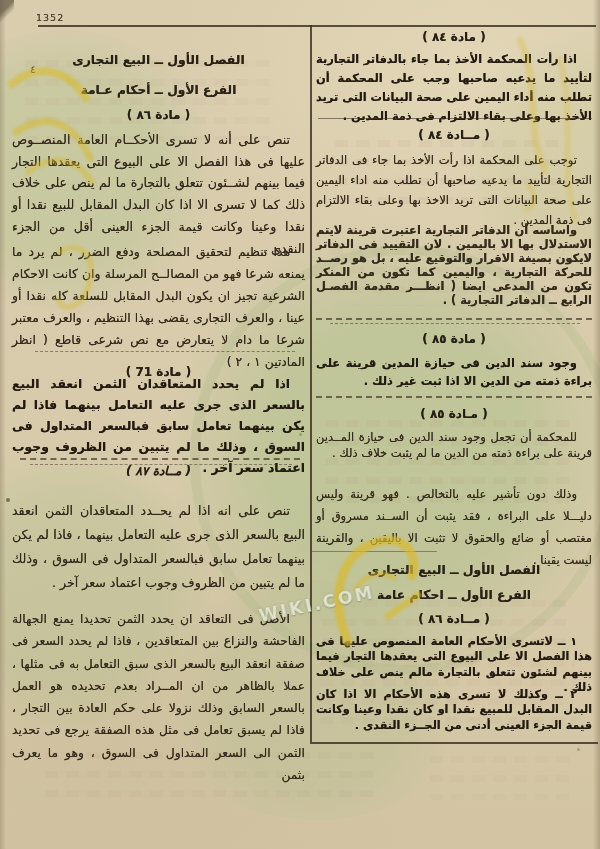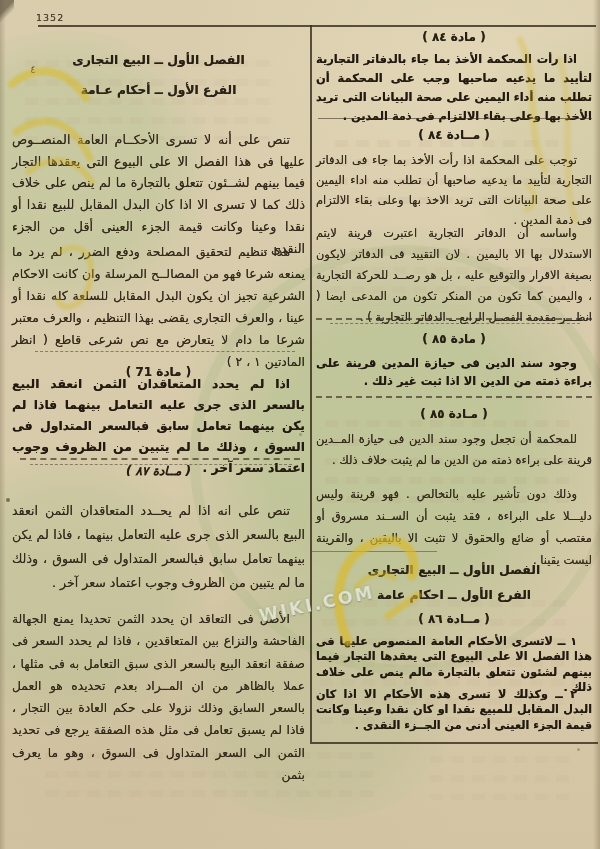--- a/index.html
+++ b/index.html
@@ -46,23 +46,23 @@
   .blk{position:absolute;direction:rtl;text-shadow:0 0 .6px rgba(45,34,22,.75);}
   .heading{font-weight:bold;text-align:center;font-size:12px;letter-spacing:1px;color:#271f14;}
   .para{text-align:justify;text-align-last:right;text-indent:15px;color:#342a1c;}
   .bold{font-weight:bold;color:#221a10;}
   .center{text-align:center;}
   .rcol{left:316px;width:276px;}
   .lcol{left:12px;width:293px;}
   
   #r0{top:30px;}  #r1{top:50px;font-size:11.4px;line-height:19px;}
   #r3{top:128px;} #r4{top:150px;font-size:11.5px;line-height:20px;}
-  #r5{top:223px;font-size:11.4px;line-height:21px;}
+  #r5{top:223px;font-size:11.4px;line-height:14px;font-weight:bold;}
   #r7{top:332px;} #r8{top:355px;font-size:11.5px;line-height:17.5px;}
-  #r10{top:407px;} #r11{top:429px;font-size:11.5px;line-height:21px;}
+  #r10{top:407px;} #r11{top:429px;font-size:11.5px;line-height:16px;}
   #r12{top:483px;font-size:11.5px;line-height:22px;}
   #r14{top:562px;font-size:12.4px;} #r15{top:587px;font-size:12.4px;}
   #r16{top:612px;} #r17{top:634px;font-size:11.2px;line-height:15.4px;}
   #r18{top:687px;font-size:11.2px;line-height:15.4px;}
   #l0{top:52px;font-size:12.4px;} #l1{top:83px;font-size:12.2px;font-weight:600;}
   #l2{top:108px;} #l3{top:129px;font-size:12.6px;line-height:21.7px;}
   #l4{top:241px;font-size:12.4px;line-height:22px;}
   #l6{top:365px;} #l7{top:373px;font-size:12.4px;line-height:21px;}
   #l9{top:464px;font-style:italic;} #l10{top:499px;font-size:12.6px;line-height:24px;}
   #l11{top:608px;font-size:12.3px;line-height:22.3px;}
@@ -146,20 +146,21 @@
   <div class="rule" style="left:312px;top:551px;width:125px;height:1.2px;opacity:.55;"></div>
   <div id="r14" class="blk rcol heading">الفصل الأول ــ البيع التجارى</div>
   <div id="r15" class="blk rcol heading">الفرع الأول ــ احكام عامة</div>
   <div id="r16" class="blk rcol heading">( مــادة ٨٦ )</div>
   <div id="r17" class="blk rcol para bold">١ ــ لاتسرى الأحكام العامة المنصوص عليها فى هذا الفصل الا على البيوع التى يعقدها التجار فيما بينهم لشئون تتعلق بالتجارة مالم ينص على خلاف ذلك .</div>
   <div id="r18" class="blk rcol para bold">٢ ــ وكذلك لا تسرى هذه الأحكام الا اذا كان البدل المقابل للمبيع نقدا او كان نقدا وعينا وكانت قيمة الجزء العينى أدنى من الجــزء النقدى .</div>
   <div class="rule" style="left:312px;top:742px;width:286px;height:2px;"></div>
 
   <div id="l0" class="blk lcol heading">الفصل الأول ــ البيع التجارى</div>
   <div id="l1" class="blk lcol center" style="font-size:12.2px;">الفرع الأول ــ أحكام عـامة</div>
+  <div id="l2" class="blk lcol heading">( مادة ٨٦ )</div>
   <div id="l3" class="blk lcol para">تنص على أنه لا تسرى الأحكــام العامة المنصــوص عليها فى هذا الفصل الا على البيوع التى يعقدها التجار فيما بينهم لشــئون تتعلق بالتجارة ما لم ينص على خلاف ذلك كما لا تسرى الا اذا كان البدل المقابل للبيع نقدا أو نقدا وعينا وكانت قيمة الجزء العينى أقل من الجزء النقدى .</div>
   <div id="l4" class="blk lcol para">هذا تنظيم لتحقيق المصلحة ودفع الضرر ، لم يرد ما يمنعه شرعا فهو من المصالــح المرسلة وان كانت الاحكام الشرعية تجيز ان يكون البدل المقابل للسلعة كله نقدا أو عينا ، والعرف التجارى يقضى بهذا التنظيم ، والعرف معتبر شرعا ما دام لا يتعارض مع نص شرعى قاطع ( انظر المادتين ١ ، ٢ )</div>
   <div class="rule-dash thin" style="left:35px;top:351px;width:260px;"></div>
   <div id="l6" class="blk lcol heading">( مادة 71 )</div>
   <div id="l7" class="blk lcol para bold">اذا لم يحدد المتعاقدان الثمن انعقد البيع بالسعر الذى جرى عليه التعامل بينهما فاذا لم يكن بينهما تعامل سابق فبالسعر المتداول فى السوق ، وذلك ما لم يتبين من الظروف وجوب اعتماد سعر آخر .</div>
   <div class="rule-dash" style="left:20px;top:458px;width:280px;"></div>
   <div class="rule-dash thin" style="left:30px;top:464px;width:262px;"></div>
   <div id="l9" class="blk lcol heading">( مــادة ٨٧ )</div>
   <div id="l10" class="blk lcol para">تنص على انه اذا لم يحــدد المتعاقدان الثمن انعقد البيع بالسعر الذى جرى عليه التعامل بينهما ، فاذا لم يكن بينهما تعامل سابق فبالسعر المتداول فى السوق ، وذلك ما لم يتبين من الظروف وجوب اعتماد سعر آخر .</div>
   <div id="l11" class="blk lcol para">الأصل فى التعاقد ان يحدد الثمن تحديدا يمنع الجهالة الفاحشة والنزاع بين المتعاقدين ، فاذا لم يحدد السعر فى صفقة انعقد البيع بالسعر الذى سبق التعامل به فى مثلها ، عملا بالظاهر من ان المــراد بعدم تحديده هو العمل بالسعر السابق وذلك نزولا على حكم العادة بين التجار ، فاذا لم يسبق تعامل فى مثل هذه الصفقة يرجع فى تحديد الثمن الى السعر المتداول فى السوق ، وهو ما يعرف بثمن</div>

